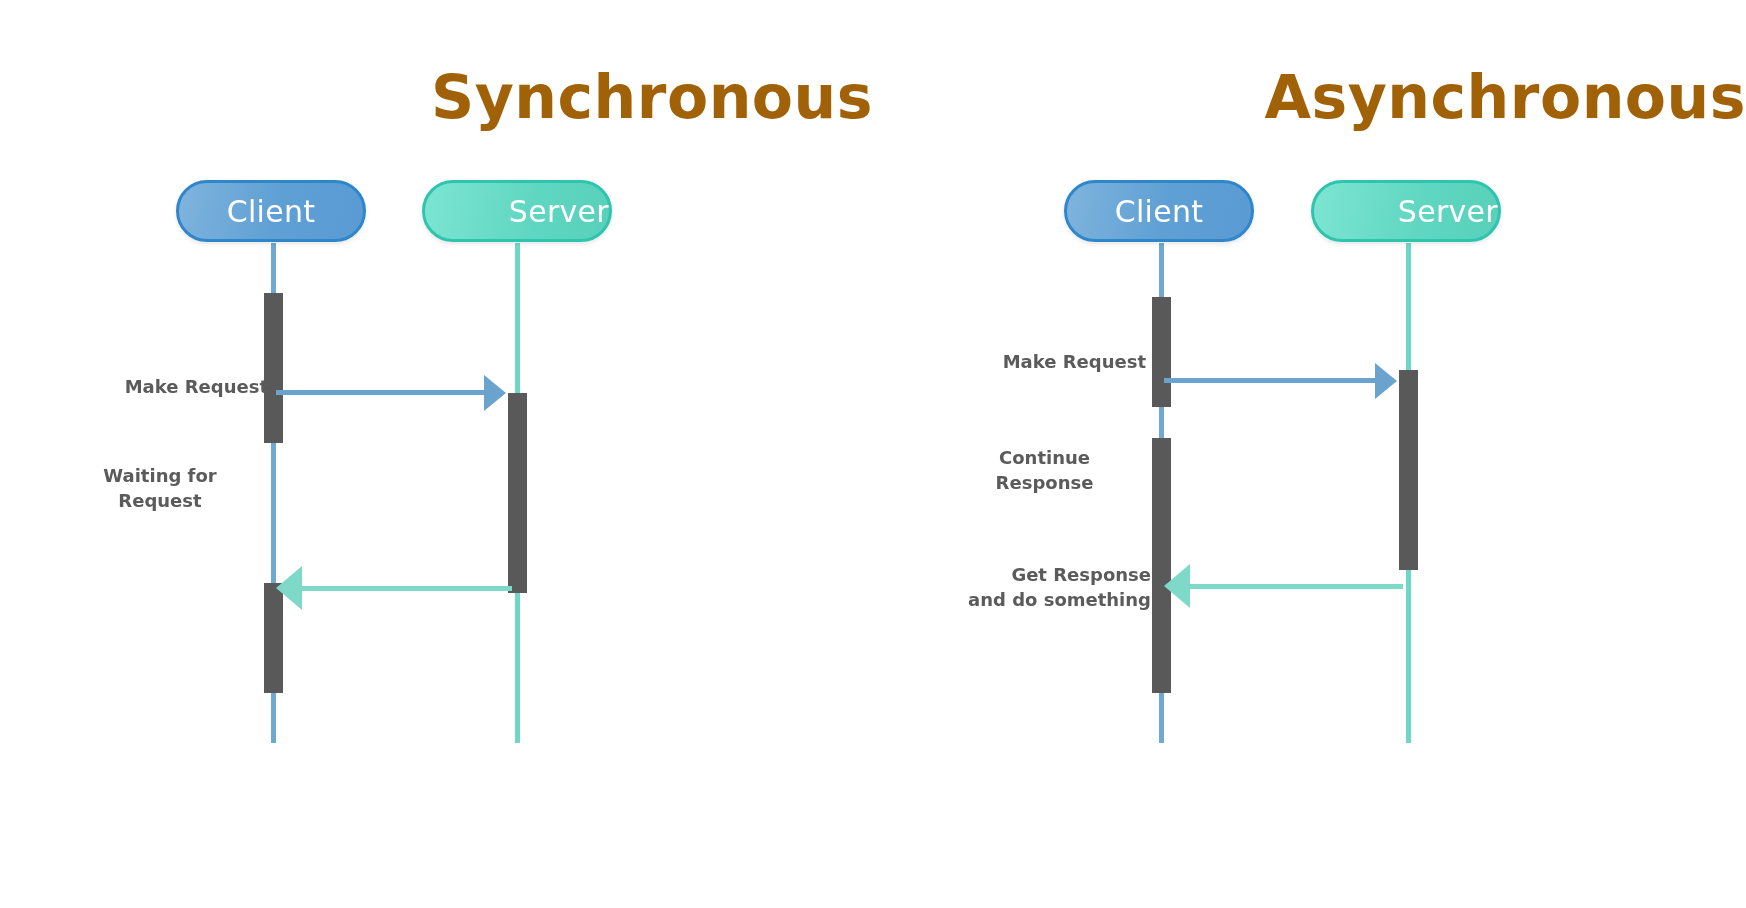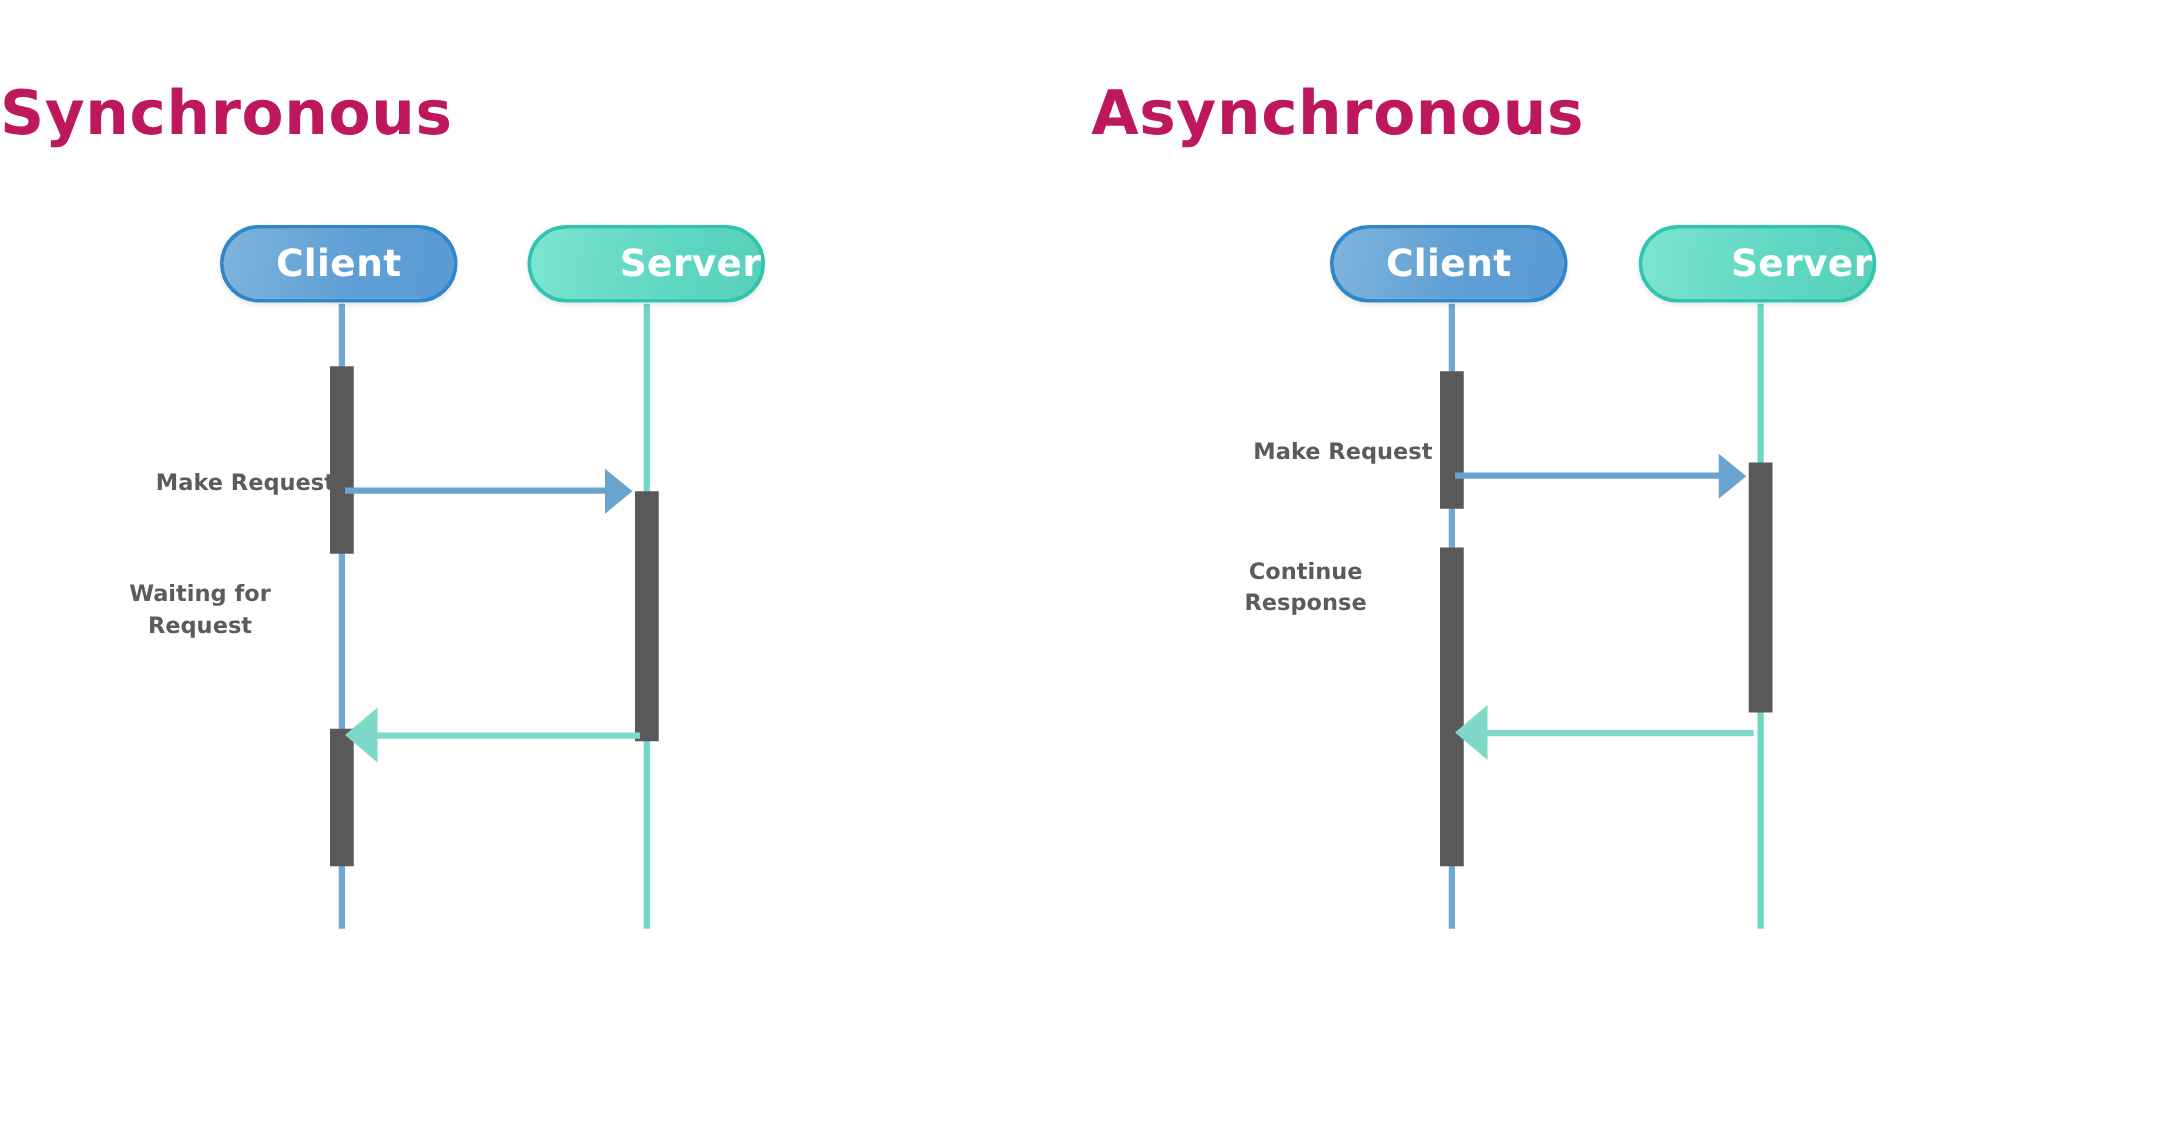--- a/index.html
+++ b/index.html
@@ -13,38 +13,38 @@
   #stage{position:absolute;inset:0;}
 
   .panel{position:absolute;top:0;height:908px;}
   #panel-sync{left:0;width:873px;}
   #panel-async{left:873px;width:873px;}
 
   .panel-title{
     position:absolute;
     top:62px;
     width:100%;
-    text-align:left;
-    font-size:49px;
+    text-align:right;
+    font-size:60px;
     font-weight:bold;
     letter-spacing:0.5px;
-    color:#be185d;
+    color:#a16207;
     font-family:"DejaVu Sans", sans-serif;
     white-space:nowrap;
   }
 
   
   .pill{
     position:absolute;
     height:62px;
     border-radius:31px;
     display:flex;align-items:center;justify-content:center;
     color:#ffffff;
     font-size:30px;
-    font-weight:bold;
+    font-weight:normal;
     box-sizing:border-box;
     letter-spacing:0.3px;
   }
   .pill-client{
     background:linear-gradient(100deg,#7fb4dd 0%,#5e9fd4 55%,#5b9bd5 100%);
     border:3px solid #2f86c9;
     box-shadow:0 2px 4px rgba(0,0,0,.10);
   }
   .pill-server{
     background:linear-gradient(100deg,#7ce5d2 0%,#5fd6c1 60%,#58d0ba 100%);
@@ -153,15 +153,17 @@
 
     <div class="msg-line msg-req" style="left:291px;top:378px;width:215px;"></div>
     <div class="arrowhead arrow-right" style="left:502px;top:363px;"></div>
     <div class="msg-label label-right" style="left:30px;top:350px;width:243px;">Make Request</div>
 
     <div class="msg-label label-center" style="left:50px;top:446px;width:243px;">Continue
 Response</div>
 
     <div class="msg-line msg-res" style="left:315px;top:584px;width:215px;"></div>
     <div class="arrowhead arrow-left" style="left:291px;top:564px;"></div>
+    <div class="msg-label label-right" style="left:0px;top:563px;width:278px;">Get Response
+and do something</div>
   </div>
 
 </div>
 
 </body></html>

